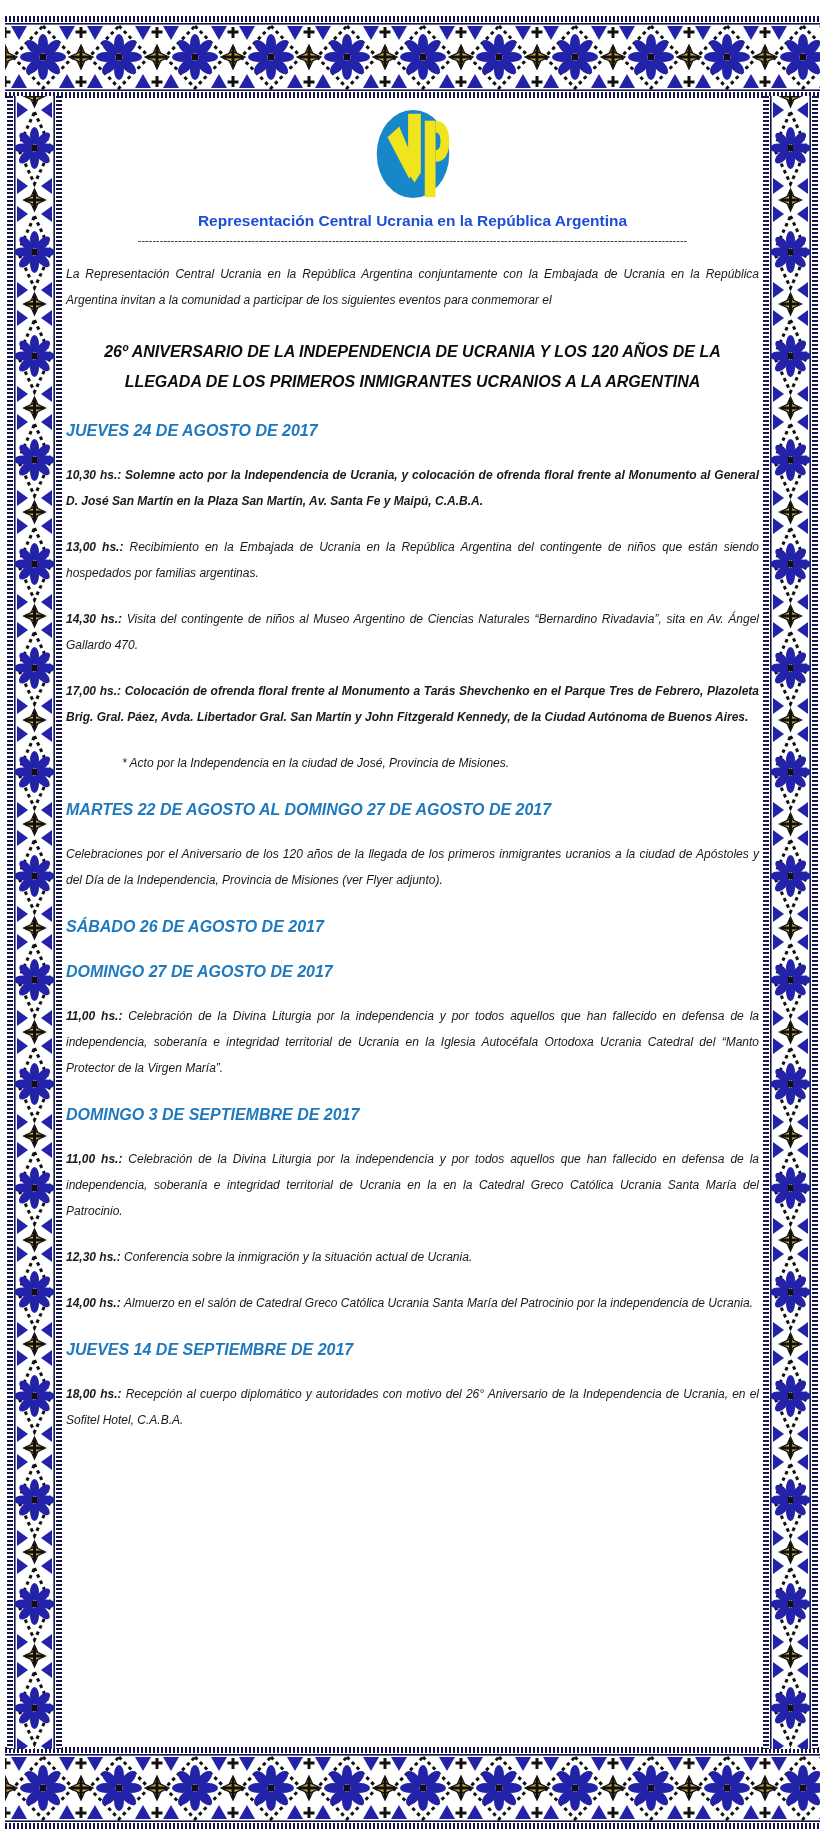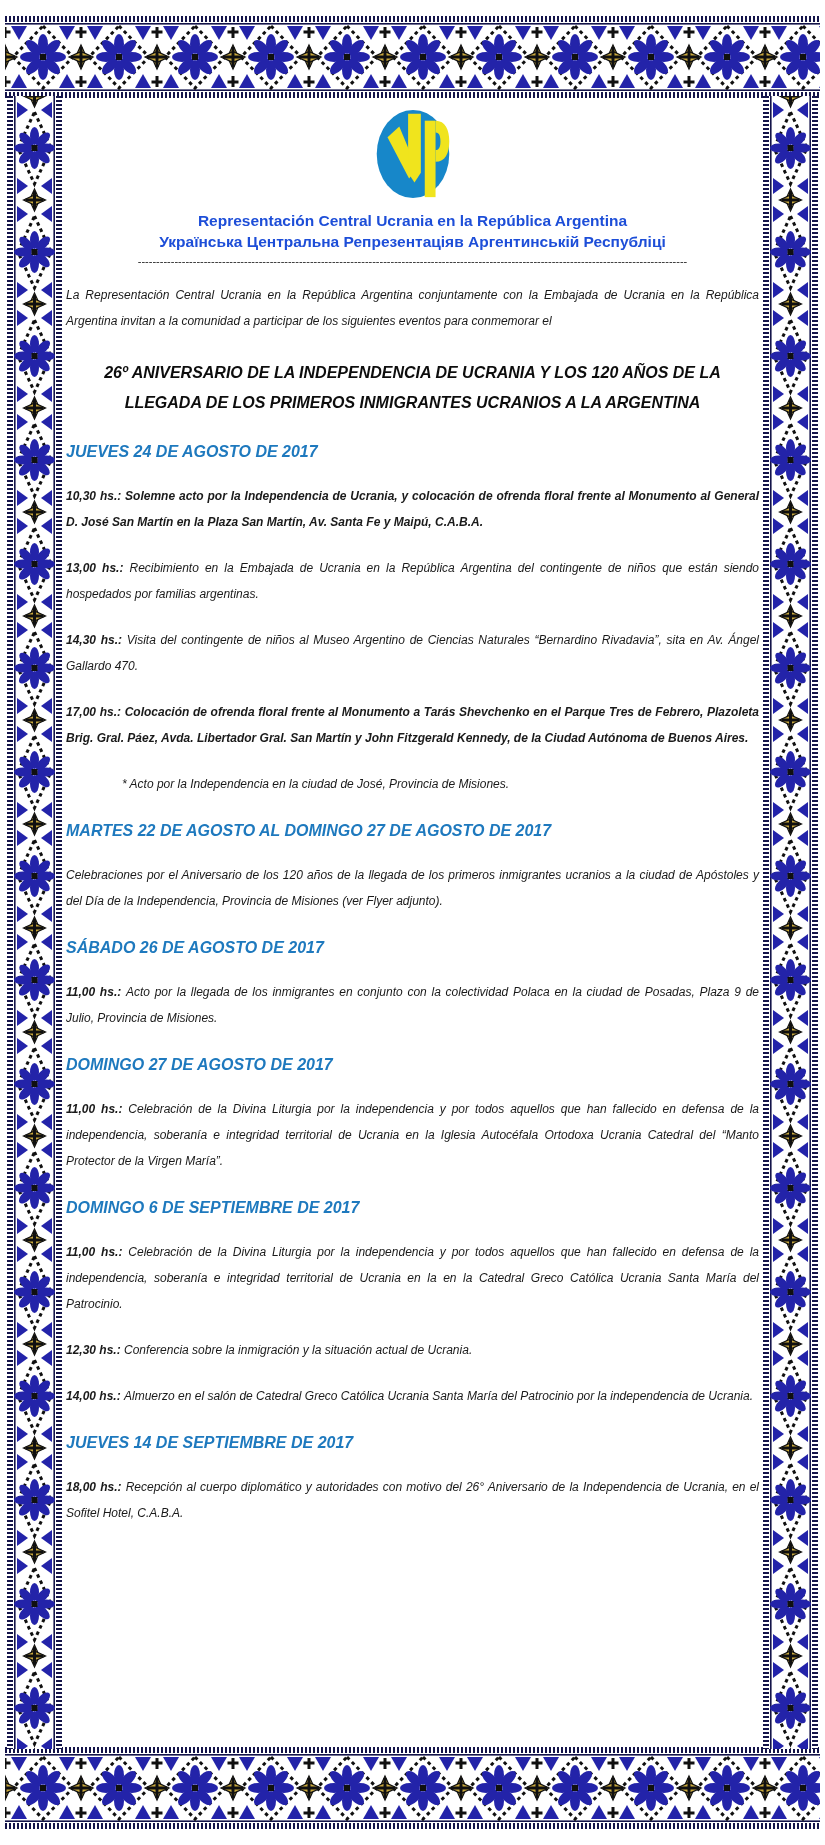--- a/index.html
+++ b/index.html
@@ -151,41 +151,39 @@
         <g style="fill:var(--logo-yellow,#f0e41d)">
           <path d="M20,34 L32,23 L50,66 L42,76 Z"></path>
           <path d="M41,10 L54,10 L54,70 L47.5,80 L41,70 Z"></path>
           <path d="M58,17 L69,17 L69,95 L58,95 Z"></path>
           <path d="M69,17 C79,17 83,26 83,38 C83,50 79,59 69,59 L69,47 C73,47 74,43 74,38 C74,33 73,29 69,29 Z"></path>
         </g>
       </svg>
     </div>
 
     <div class="org-name">Representación Central Ucrania en la República Argentina</div>
-    <div class="org-name">Українська Центральна Репрезентаціяв Аргентинській Республіці</div>
     <div class="separator">------------------------------------------------------------------------------------------------------------------------------------------------------</div>
 
     <p class="body-text intro">La Representación Central Ucrania en la República Argentina conjuntamente con la Embajada de Ucrania en la República Argentina invitan a la comunidad a participar de los siguientes eventos para conmemorar el</p>
 
     <h1 class="title">26º ANIVERSARIO DE LA INDEPENDENCIA DE UCRANIA Y  LOS 120 AÑOS DE LA LLEGADA DE LOS PRIMEROS INMIGRANTES UCRANIOS A LA ARGENTINA</h1>
 
     <div id="blocks">
         <div class="date-heading">JUEVES 24 DE AGOSTO DE 2017</div>
         <p class="body-text event bold"><span class="time">10,30 hs.: </span><span>Solemne acto por la Independencia de Ucrania, y colocación de ofrenda floral frente al Monumento al General D. José San Martín en la Plaza San Martín, Av. Santa Fe y Maipú, C.A.B.A.</span></p>
         <p class="body-text event"><span class="time">13,00 hs.: </span><span>Recibimiento en la Embajada de Ucrania en la República Argentina del contingente de niños que están siendo hospedados por familias argentinas.</span></p>
         <p class="body-text event"><span class="time">14,30 hs.: </span><span>Visita del contingente de niños al Museo Argentino de Ciencias Naturales “Bernardino Rivadavia”, sita en Av. Ángel Gallardo 470.</span></p>
         <p class="body-text event bold"><span class="time">17,00 hs.: </span><span>Colocación de ofrenda floral frente al Monumento a Tarás Shevchenko en el Parque Tres de Febrero, Plazoleta Brig. Gral. Páez, Avda. Libertador Gral. San Martín y John Fitzgerald Kennedy, de la Ciudad Autónoma de Buenos Aires.</span></p>
         <p class="body-text note">* Acto por la Independencia en la ciudad de José, Provincia de Misiones.</p>
         <div class="date-heading">MARTES 22 DE AGOSTO AL DOMINGO 27 DE AGOSTO DE 2017</div>
         <p class="body-text paragraph">Celebraciones por el Aniversario de los 120 años de la llegada de los primeros inmigrantes ucranios a la ciudad de Apóstoles y del Día de la Independencia, Provincia de Misiones (ver Flyer adjunto).</p>
         <div class="date-heading">SÁBADO 26 DE AGOSTO DE 2017</div>
-        <p class="body-text event"><span class="time">11,00 hs.: </span><span>Acto por la llegada de los inmigrantes en conjunto con la colectividad Polaca en la ciudad de Posadas, Plaza 9 de Julio, Provincia de Misiones.</span></p>
         <div class="date-heading">DOMINGO 27 DE AGOSTO DE 2017</div>
         <p class="body-text event"><span class="time">11,00 hs.: </span><span>Celebración de la Divina Liturgia por la independencia y por todos aquellos que han fallecido en defensa de la independencia, soberanía e integridad territorial de Ucrania en la Iglesia Autocéfala Ortodoxa Ucrania Catedral del “Manto Protector de la Virgen María”.</span></p>
-        <div class="date-heading">DOMINGO 6 DE SEPTIEMBRE DE 2017</div>
+        <div class="date-heading">DOMINGO 3 DE SEPTIEMBRE DE 2017</div>
         <p class="body-text event"><span class="time">11,00 hs.: </span><span>Celebración de la Divina Liturgia por la independencia y por todos aquellos que han fallecido en defensa de la independencia, soberanía e integridad territorial de Ucrania en la en la Catedral Greco Católica Ucrania Santa María del Patrocinio.</span></p>
         <p class="body-text event"><span class="time">12,30 hs.: </span><span>Conferencia sobre la inmigración y la situación actual de Ucrania.</span></p>
         <p class="body-text event"><span class="time">14,00 hs.: </span><span>Almuerzo en el salón de Catedral Greco Católica Ucrania Santa María del Patrocinio por la independencia de Ucrania.</span></p>
         <div class="date-heading">JUEVES 14 DE SEPTIEMBRE DE 2017</div>
         <p class="body-text event"><span class="time">18,00 hs.: </span><span>Recepción al cuerpo diplomático y autoridades con motivo del 26° Aniversario de la Independencia de Ucrania, en el Sofitel Hotel, C.A.B.A.</span></p>
       </div>
 
   </div>
 </div>
 

